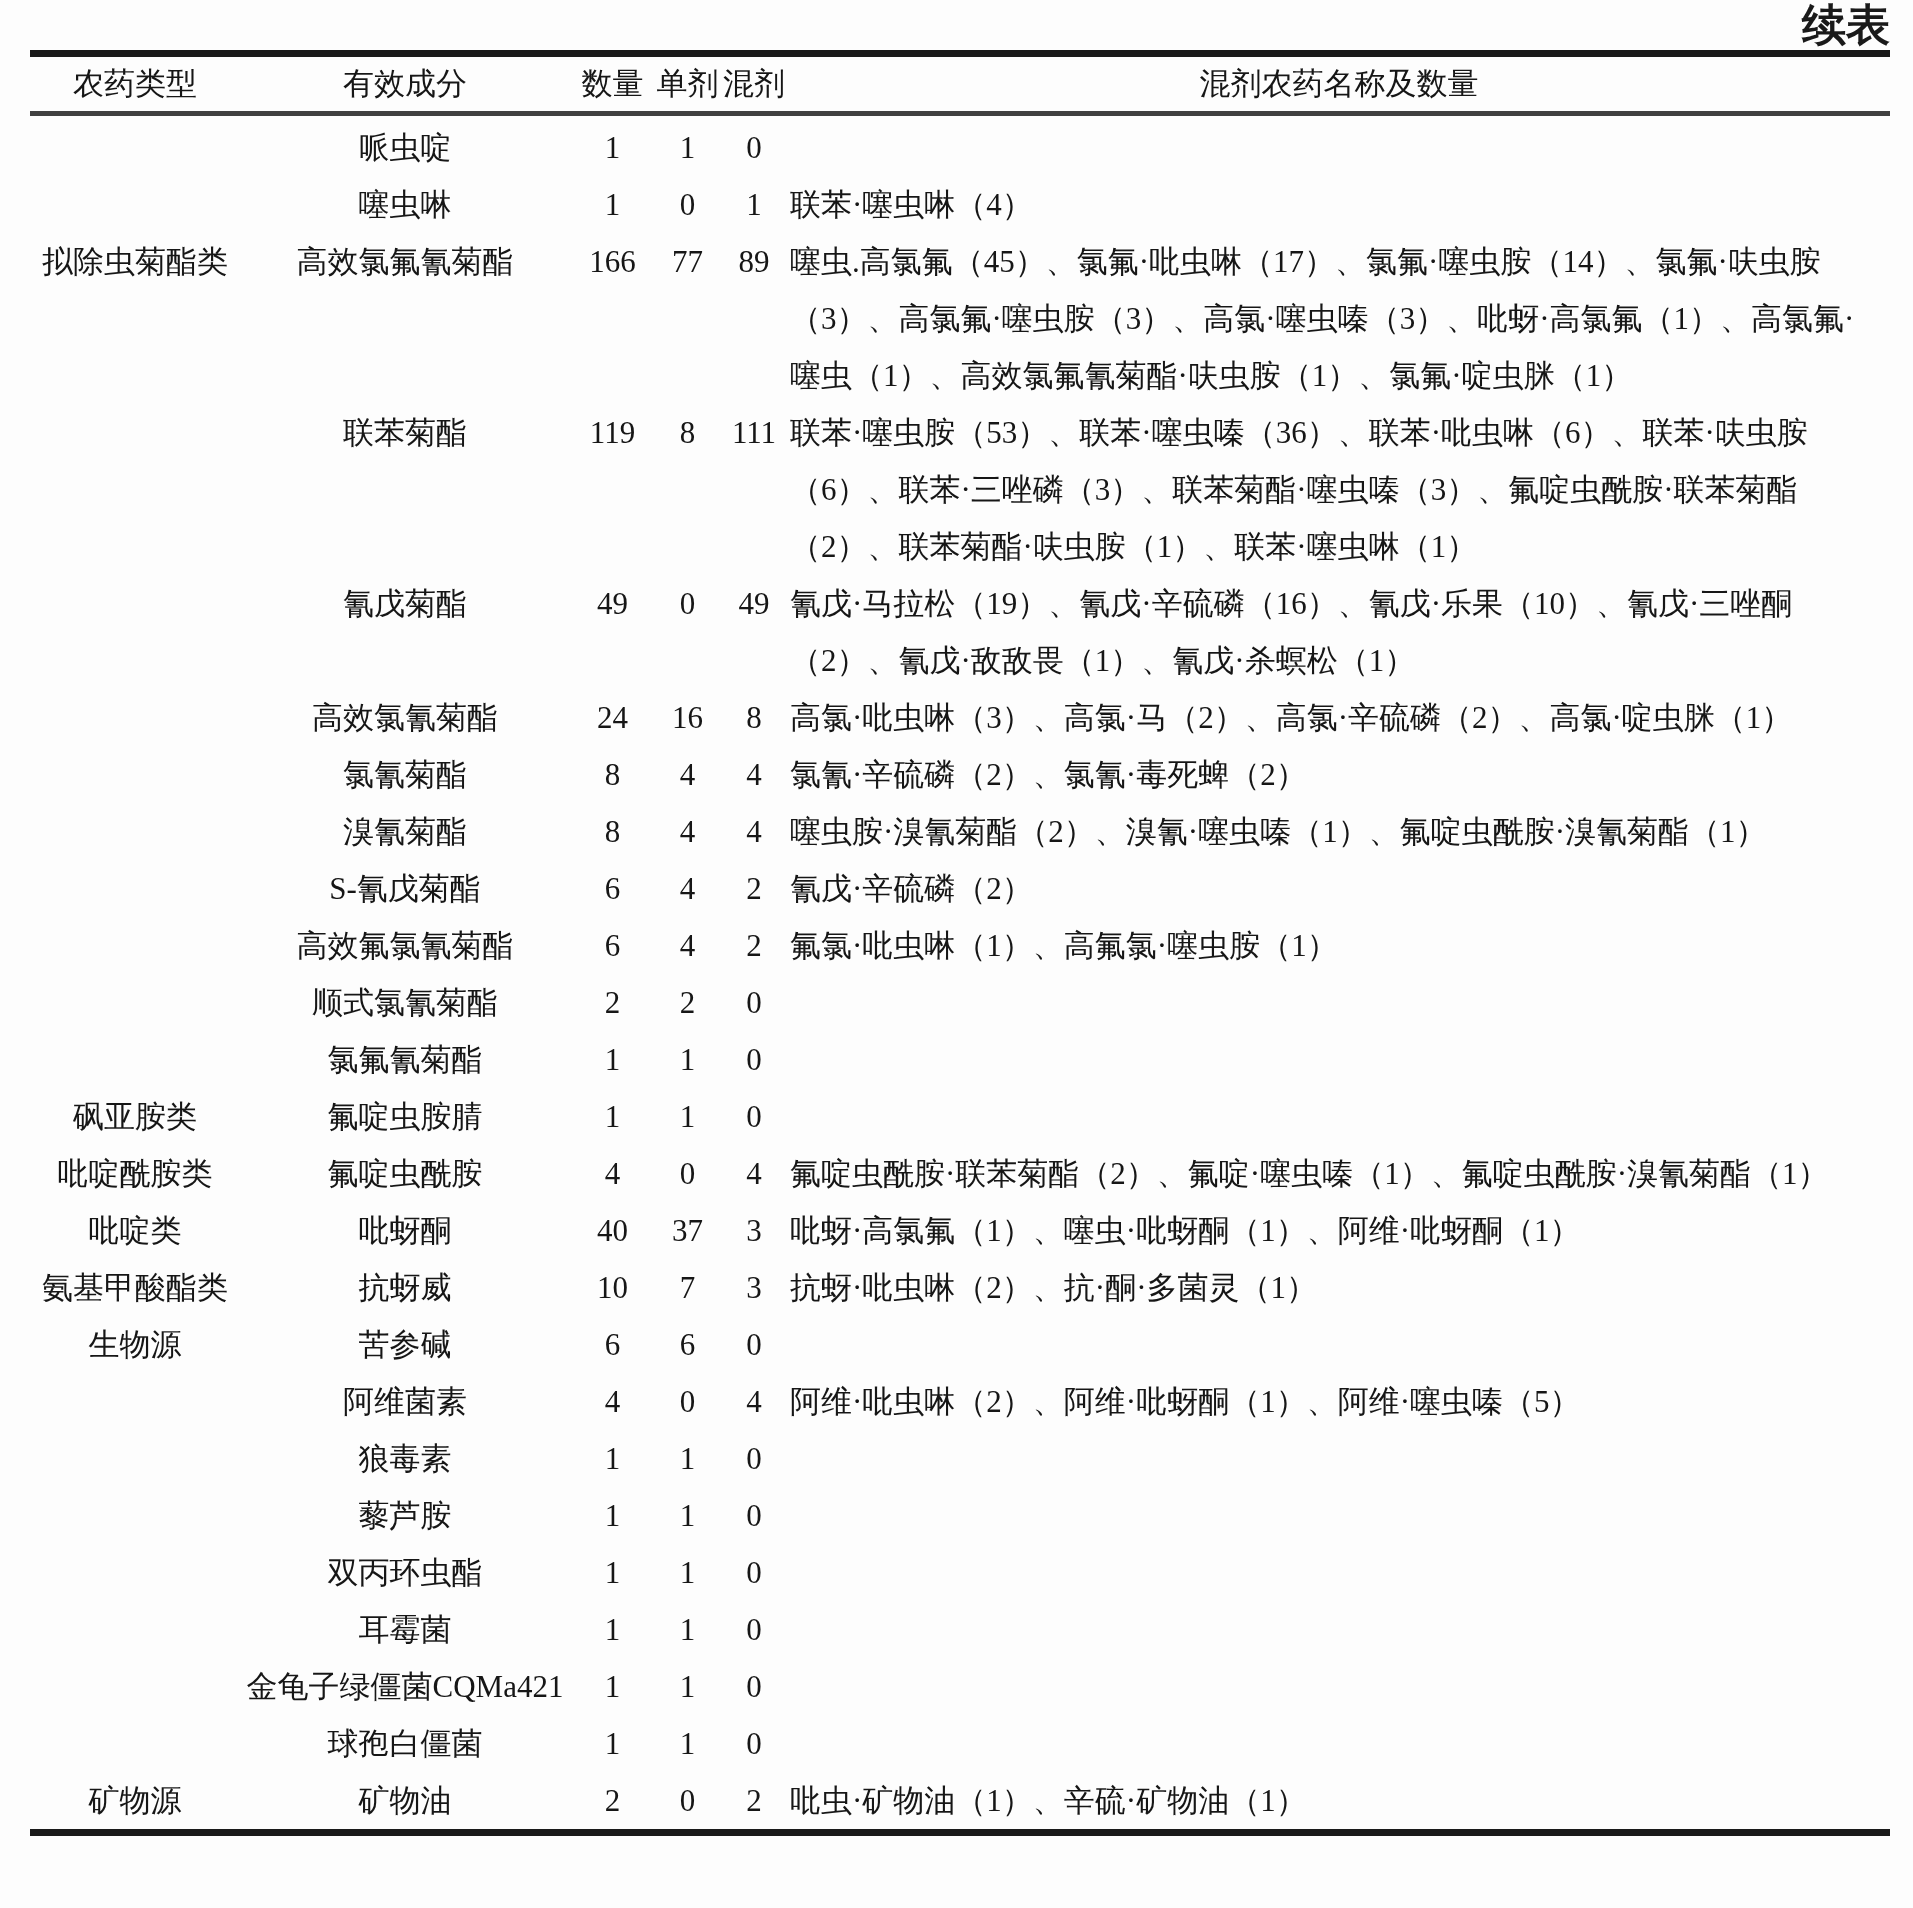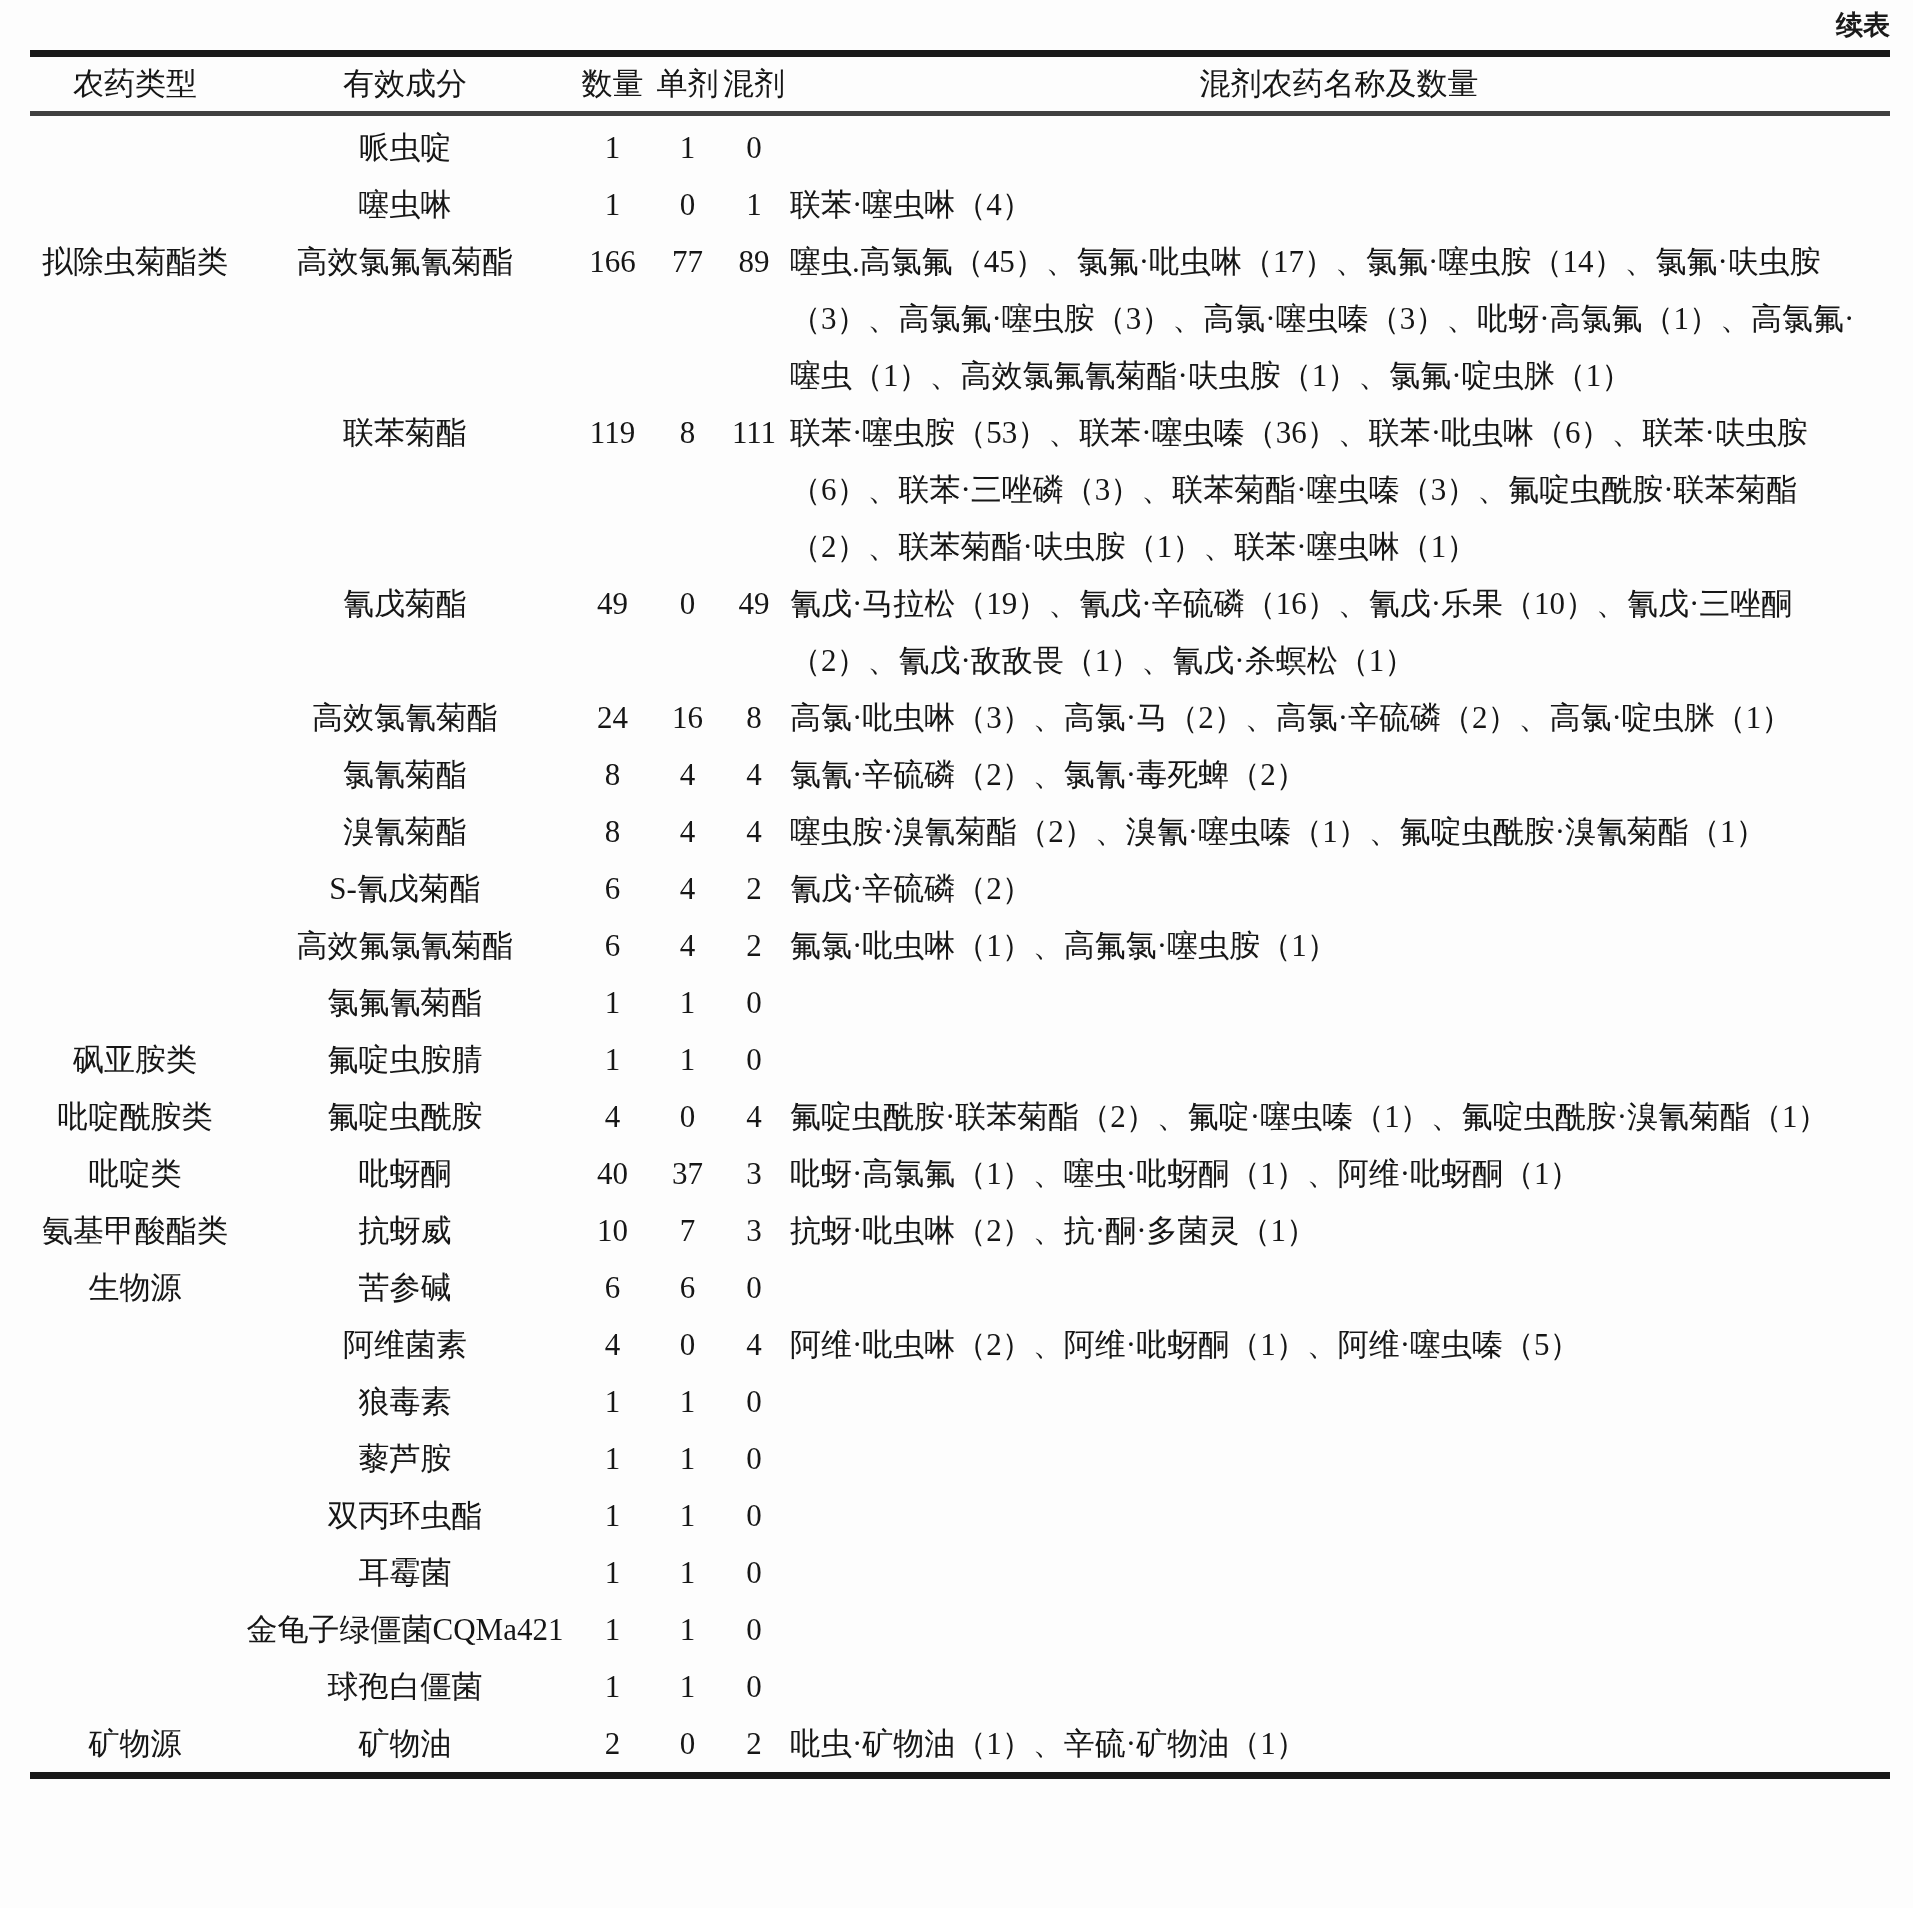--- a/index.html
+++ b/index.html
@@ -15,21 +15,21 @@
   .sheet {
     width: 1860px;
     margin-left: 30px;
   }
   .cont-label {
     height: 50px;
     line-height: 50px;
     text-align: right;
     font-family: "Liberation Sans", "DejaVu Sans", sans-serif;
     font-weight: 700;
-    font-size: 27px;
+    font-size: 44px;
     color: #1a1a1a;
   }
   table.main {
     width: 1860px;
     table-layout: fixed;
     border-collapse: collapse;
     border-top: 7px solid #1a1a1a;
     border-bottom: 7px solid #1a1a1a;
   }
   col.c-type   { width: 210px; }
@@ -166,20 +166,28 @@
         <tr>
           <td></td>
           <td>高效氟氯氰菊酯</td>
           <td>6</td>
           <td>4</td>
           <td>2</td>
           <td class="names">氟氯·吡虫啉（1）、高氟氯·噻虫胺（1）</td>
         </tr>
         <tr>
           <td></td>
+          <td>顺式氯氰菊酯</td>
+          <td>2</td>
+          <td>2</td>
+          <td>0</td>
+          <td class="names"></td>
+        </tr>
+        <tr>
+          <td></td>
           <td>氯氟氰菊酯</td>
           <td>1</td>
           <td>1</td>
           <td>0</td>
           <td class="names"></td>
         </tr>
         <tr>
           <td>砜亚胺类</td>
           <td>氟啶虫胺腈</td>
           <td>1</td>

